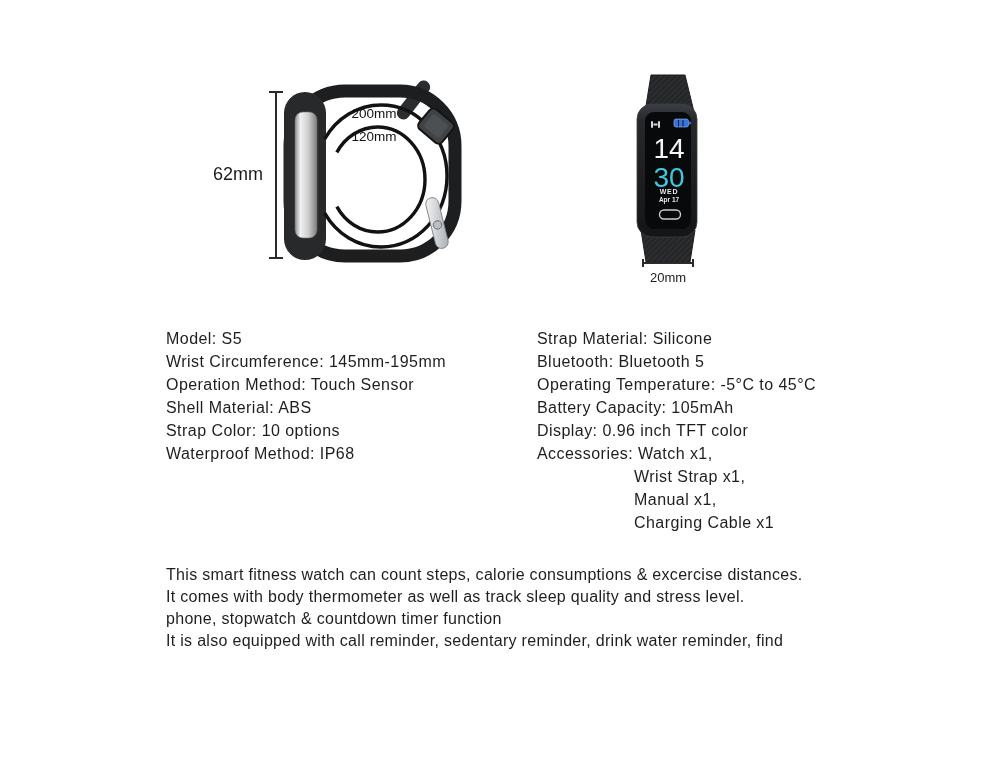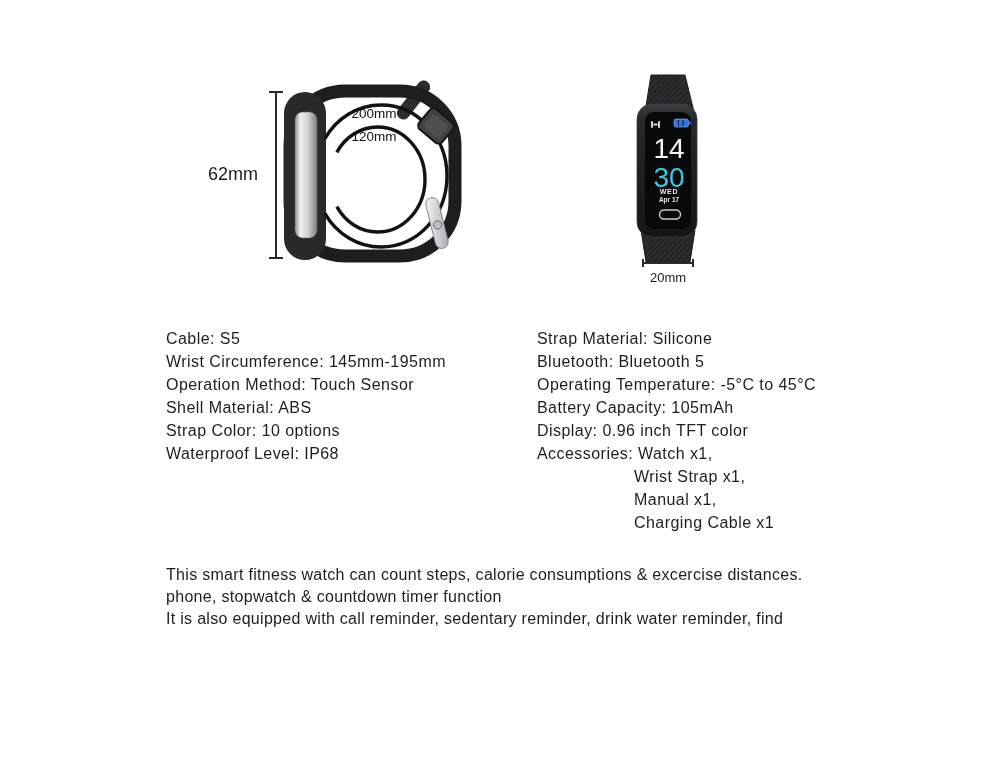--- a/index.html
+++ b/index.html
@@ -52,21 +52,21 @@
     <rect x="216" y="38" width="30" height="26" rx="5" fill="#404346" stroke="#141414" stroke-width="2"></rect>
     <rect x="221" y="43" width="20" height="16" rx="3" fill="#4d5053"></rect>
   </g>
 
   <g transform="rotate(-14 232 148)">
     <rect x="225.5" y="122" width="13" height="52" rx="6.5" fill="url(#silver2)" stroke="#74787c" stroke-width="0.8"></rect>
     <circle cx="232" cy="150" r="4.2" fill="#b9bfc6" stroke="#5c6065" stroke-width="0.8"></circle>
   </g>
 </svg>
 
-<div class="abs dim-label" style="left:208px;top:164px;width:60px;text-align:left">62mm</div>
+<div class="abs dim-label" style="left:208px;top:164px;width:60px;text-align:center">62mm</div>
 <div class="abs loop-label" style="left:337px;top:106px;width:74px;text-align:center">200mm</div>
 <div class="abs loop-label" style="left:337px;top:129px;width:74px;text-align:center">120mm</div>
 
 <svg class="abs" style="left:612px;top:68px" width="115" height="235" viewBox="0 0 115 235">
   <defs>
     <linearGradient id="caseg" x1="0" y1="0" x2="0" y2="1">
       <stop offset="0" stop-color="#3c3f44"></stop>
       <stop offset="0.12" stop-color="#26282b"></stop>
       <stop offset="1" stop-color="#141517"></stop>
     </linearGradient>
@@ -105,37 +105,38 @@
   <g stroke="#2b2b2b" stroke-width="2">
     <line x1="31" y1="191" x2="31" y2="199"></line>
     <line x1="81" y1="191" x2="81" y2="199"></line>
     <line x1="31" y1="195" x2="81" y2="195"></line>
   </g>
 </svg>
 
 <div class="abs dim-label" style="left:629px;top:270px;width:78px;text-align:center;font-size:13px">20mm</div>
 
 <div class="abs spec-col" style="left:166px;top:327px">
-  <div>Cable: S5</div>
+  <div>Model: S5</div>
   <div>Wrist Circumference: 145mm-195mm</div>
   <div>Operation Method: Touch Sensor</div>
   <div>Shell Material: ABS</div>
   <div>Strap Color: 10 options</div>
-  <div>Waterproof Level: IP68</div>
+  <div>Waterproof Method: IP68</div>
 </div>
 
 <div class="abs spec-col" style="left:537px;top:327px">
   <div>Strap Material: Silicone</div>
   <div>Bluetooth: Bluetooth 5</div>
   <div>Operating Temperature: -5°C to 45°C</div>
   <div>Battery Capacity: 105mAh</div>
   <div>Display: 0.96 inch TFT color</div>
   <div>Accessories: Watch x1,</div>
   <div class="indent">Wrist Strap x1,</div>
   <div class="indent">Manual x1,</div>
   <div class="indent">Charging Cable x1</div>
 </div>
 
 <div class="abs desc" style="left:166px;top:564px">
   <div>This smart fitness watch can count steps, calorie consumptions &amp; excercise distances.</div>
+  <div>It comes with body thermometer as well as track sleep quality and stress level.</div>
   <div>phone, stopwatch &amp; countdown timer function</div>
   <div>It is also equipped with call reminder, sedentary reminder, drink water reminder, find</div>
 </div>
 
 </body></html>

